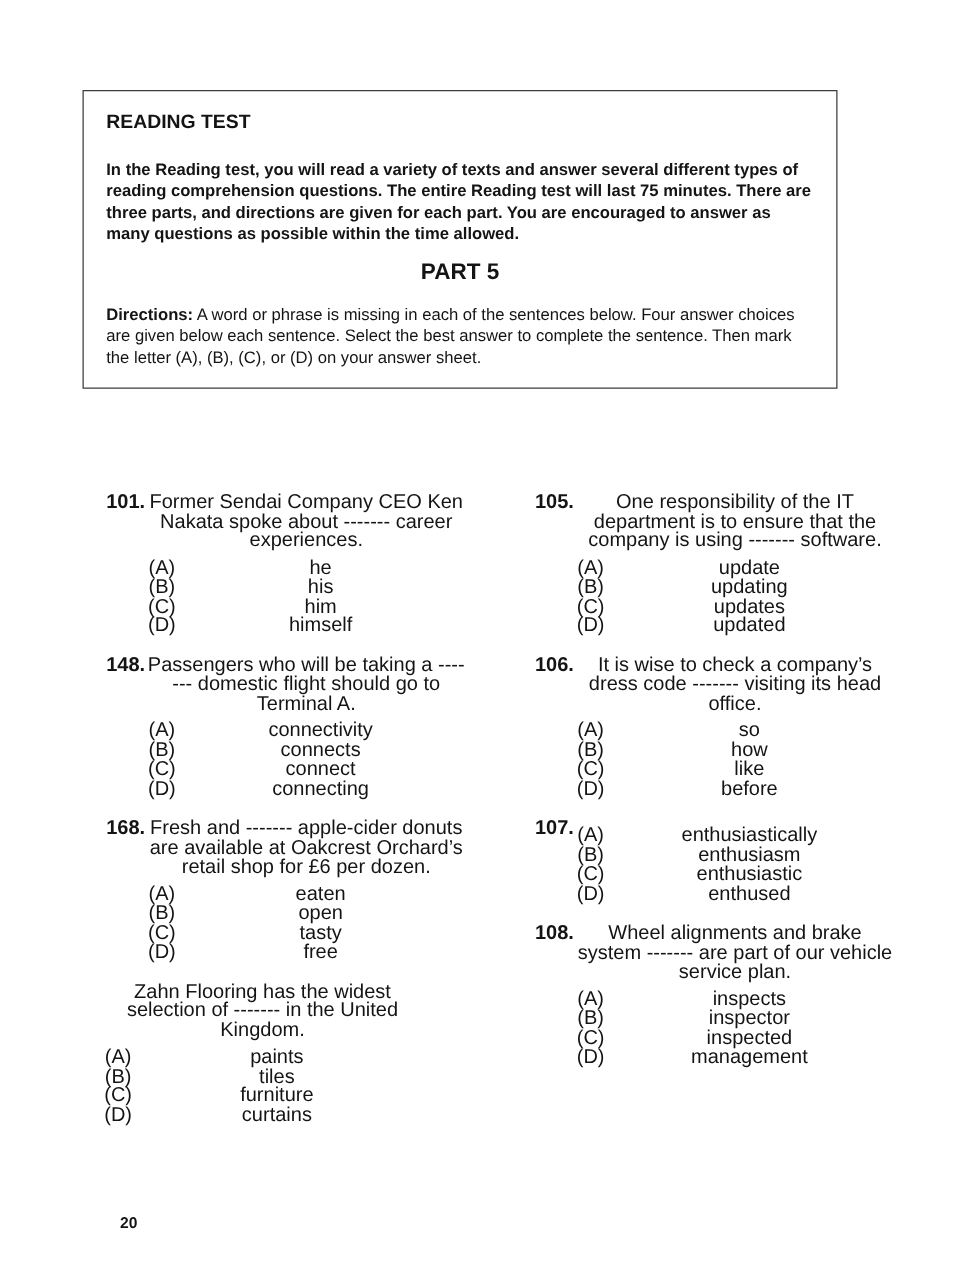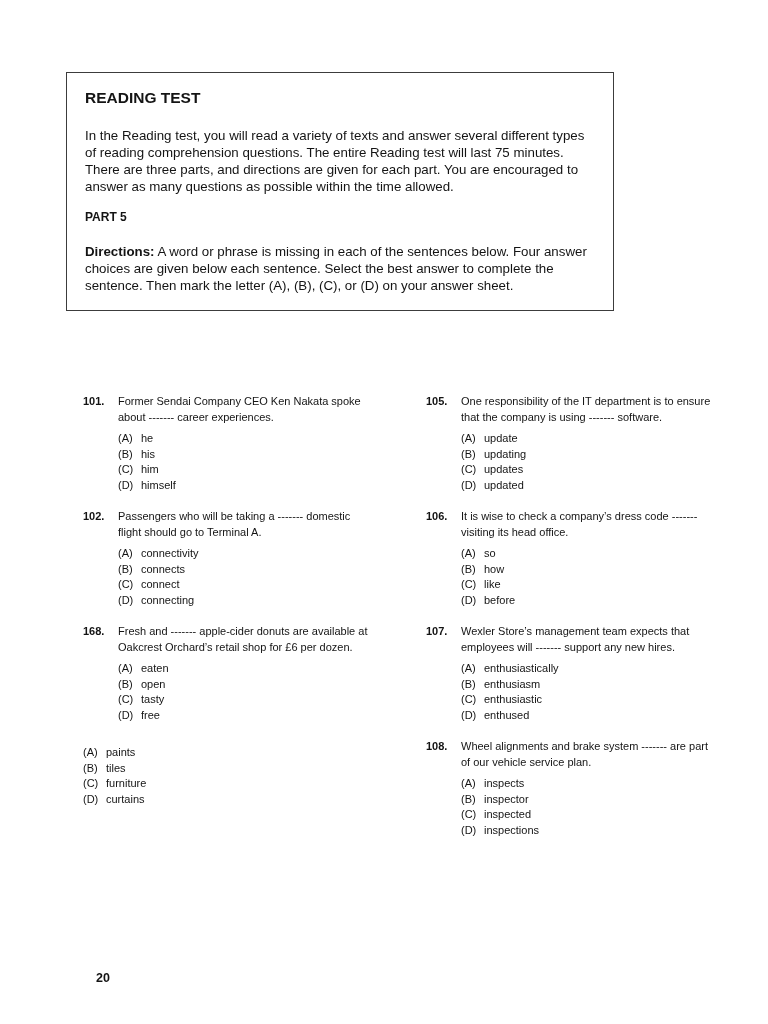--- a/index.html
+++ b/index.html
@@ -13,58 +13,60 @@
     height: 1024px;
     overflow: hidden;
     font-family: "Liberation Sans", sans-serif;
     color: #141414;
   }
   
   .box {
     position: absolute;
     left: 66px;
     top: 72px;
-    width: 548px;
+    width: 604px;
     box-sizing: border-box;
     border: 1px solid #3c3c3c;
     padding: 16px 18px;
     background: #ffffff;
   }
   .box-title {
     font-size: 15.5px;
     font-weight: bold;
     line-height: 18px;
     margin: 0 0 20px 0;
   }
   .box p {
     font-size: 13.3px;
     line-height: 17px;
     margin: 0;
   }
-  .p1 { margin-bottom: 13px !important; }
+  .p1 { margin-bottom: 13px !important; font-weight: bold; }
   .p2 { margin-bottom: 16px !important; }
   .part-title {
-    font-size: 12px;
+    font-size: 18px;
     font-weight: bold;
     line-height: 18px;
     margin: 0 0 17px 0;
+    text-align: center;
   }
   .directions b { font-weight: bold; }
   
   .col {
     position: absolute;
     top: 394px;
   }
   .col-left  { left: 83px;  width: 292px; }
   .col-right { left: 397px; width: 292px; margin-left: 29px; }
   .question {
     display: flex;
     margin-bottom: 16px;
-    font-size: 11px;
+    font-size: 16px;
     line-height: 15.5px;
+    text-align: center;
   }
   .qnum {
     width: 35px;
     flex: none;
     font-weight: bold;
   }
   .qbody { width: 254px; }
   .options { margin-top: 6px; }
   .option { display: flex; }
   .opt-letter {
@@ -110,21 +112,21 @@
             <span class="opt-text">him</span>
           </div>
           <div class="option">
             <span class="opt-letter">(D)</span>
             <span class="opt-text">himself</span>
           </div>
         </div>
       </div>
     </div>
     <div class="question">
-      <span class="qnum">102.</span>
+      <span class="qnum">148.</span>
       <div class="qbody">
         <div class="qtext">Passengers who will be taking a ------- domestic flight should go to Terminal A.</div>
         <div class="options">
           <div class="option">
             <span class="opt-letter">(A)</span>
             <span class="opt-text">connectivity</span>
           </div>
           <div class="option">
             <span class="opt-letter">(B)</span>
             <span class="opt-text">connects</span>
@@ -159,20 +161,21 @@
           </div>
           <div class="option">
             <span class="opt-letter">(D)</span>
             <span class="opt-text">free</span>
           </div>
         </div>
       </div>
     </div>
     <div class="question">
       <div class="qbody">
+        <div class="qtext">Zahn Flooring has the widest selection of ------- in the United Kingdom.</div>
         <div class="options">
           <div class="option">
             <span class="opt-letter">(A)</span>
             <span class="opt-text">paints</span>
           </div>
           <div class="option">
             <span class="opt-letter">(B)</span>
             <span class="opt-text">tiles</span>
           </div>
           <div class="option">
@@ -232,21 +235,20 @@
           <div class="option">
             <span class="opt-letter">(D)</span>
             <span class="opt-text">before</span>
           </div>
         </div>
       </div>
     </div>
     <div class="question">
       <span class="qnum">107.</span>
       <div class="qbody">
-        <div class="qtext">Wexler Store’s management team expects that employees will ------- support any new hires.</div>
         <div class="options">
           <div class="option">
             <span class="opt-letter">(A)</span>
             <span class="opt-text">enthusiastically</span>
           </div>
           <div class="option">
             <span class="opt-letter">(B)</span>
             <span class="opt-text">enthusiasm</span>
           </div>
           <div class="option">
@@ -272,20 +274,20 @@
           <div class="option">
             <span class="opt-letter">(B)</span>
             <span class="opt-text">inspector</span>
           </div>
           <div class="option">
             <span class="opt-letter">(C)</span>
             <span class="opt-text">inspected</span>
           </div>
           <div class="option">
             <span class="opt-letter">(D)</span>
-            <span class="opt-text">inspections</span>
+            <span class="opt-text">management</span>
           </div>
         </div>
       </div>
     </div>
   </div>
 
 <div class="page-num">20</div>
 
 </body></html>

